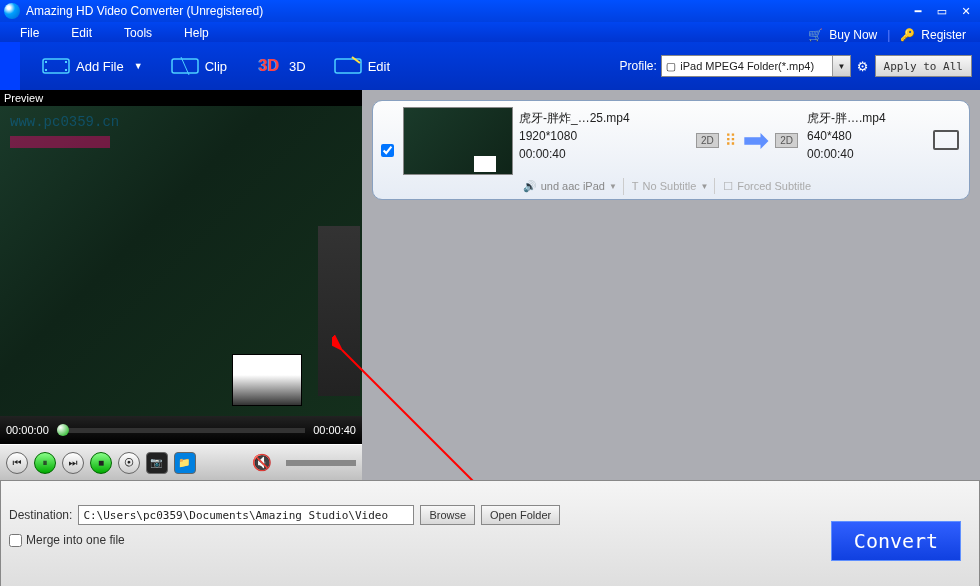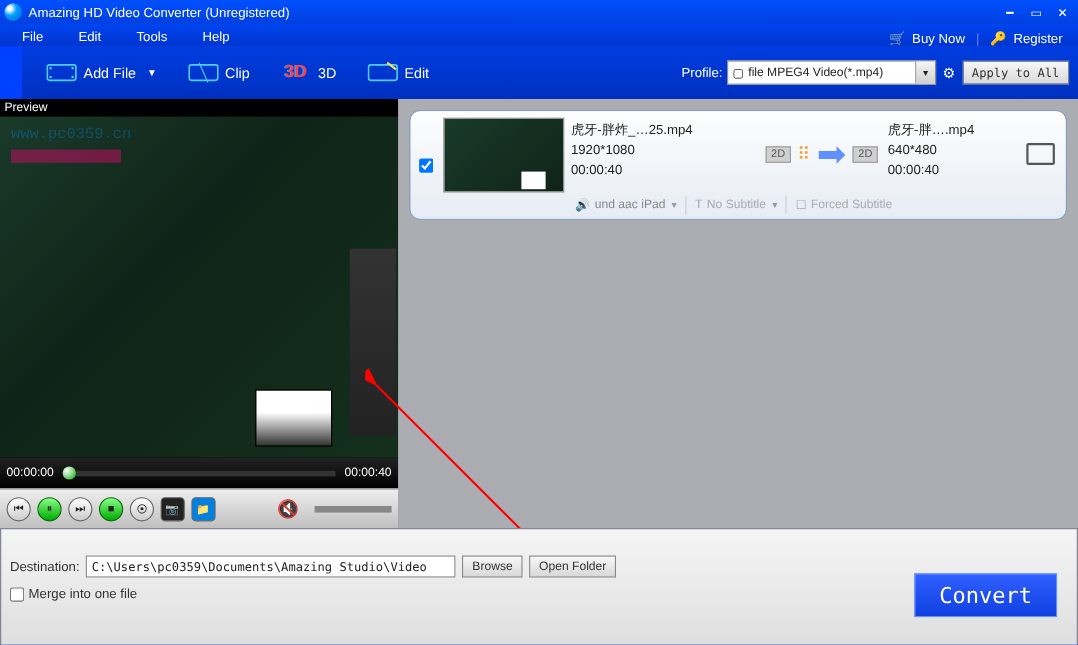--- a/index.html
+++ b/index.html
@@ -138,21 +138,21 @@
     <svg class="film" viewBox="0 0 28 22">
         <rect x="1" y="4" width="26" height="14" rx="2" fill="none" stroke="#4dd0ff" stroke-width="1.5"></rect>
         <path d="M18 2 L26 8" stroke="#ffe040" stroke-width="2"></path>
       </svg>
     <span>Edit</span>
   </div>
   <div class="spacer"></div>
   <span class="profile-label">Profile:</span>
   <div class="profile-sel">
     <span style="margin-right:4px;">▢</span>
-    <span>file MPEG4 Video(*.mp4)</span>
+    <span>iPad MPEG4 Folder(*.mp4)</span>
     <div class="car">▼</div>
   </div>
   <span class="gear" style="color:#fff;">⚙</span>
   <button class="apply-btn">Apply to All</button>
 </div>
 
 <div class="workspace">
   <div class="left-pane">
     <div class="preview-label">Preview</div>
     <div class="preview-area">

